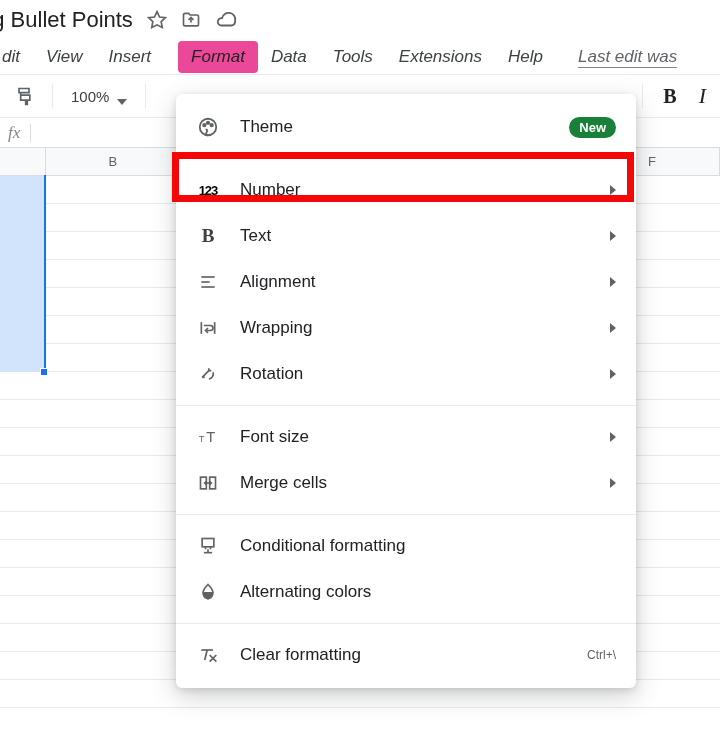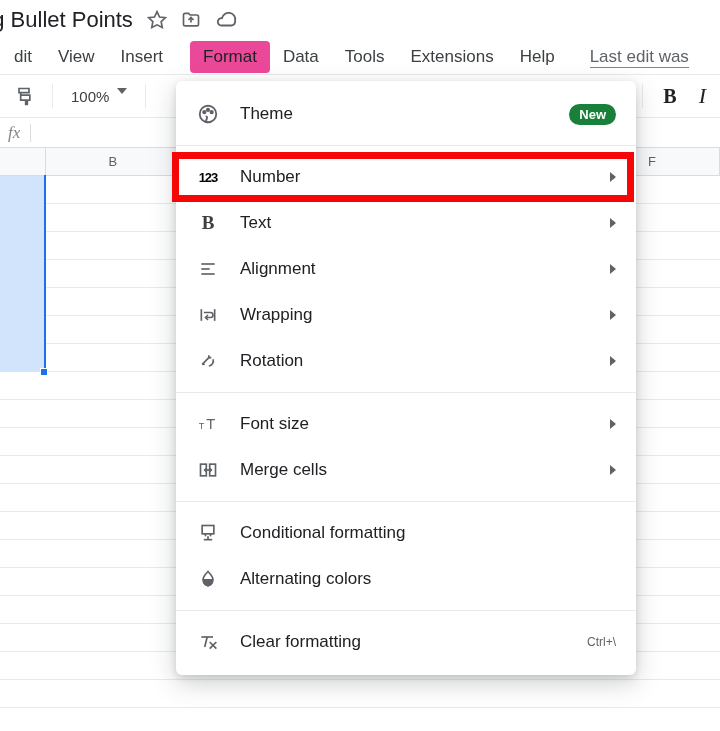--- a/index.html
+++ b/index.html
@@ -40,23 +40,24 @@
     white-space: nowrap;
     margin-left: -20px; 
   }
   .title-icon svg { display:block; }
 
   
   .menubar {
     display:flex;
     align-items:center;
     height:34px;
-    padding-left:12px;
+    padding-left:0;
     font-size:17px;
     color:var(--grey-700);
+    font-style:italic;
   }
   .menu-item {
     padding: 6px 13px;
     border-radius:4px;
     cursor:pointer;
   }
   .menu-item.active {
     background: #ec4899;
     font-weight:500;
     color: var(--grey-900);
@@ -81,21 +82,21 @@
     gap:8px;
     font-size:15px;
     color: var(--grey-700);
     overflow:hidden;
   }
   .tb-sep {
     width:1px; height:24px; background:var(--grey-200);
     margin:0 4px;
   }
   .tb-btn { padding:6px; border-radius:4px; cursor:pointer; display:flex; align-items:center;}
-  .zoom { display:flex; align-items:flex-start; gap:8px; padding:0 6px;}
+  .zoom { display:flex; align-items:flex-end; gap:8px; padding:0 6px;}
   .caret-down {
     width:0;height:0;
     border-left:5px solid transparent;
     border-right:5px solid transparent;
     border-top:6px solid var(--grey-600);
   }
   .toolbar-right {
     margin-left:auto;
     display:flex; align-items:center; gap:10px;
   }
@@ -170,21 +171,21 @@
     position:absolute;
     width:8px;height:8px;
     background:var(--blue-500);
     border:1px solid #fff;
   }
 
   
   .format-menu {
     position:absolute;
     left:176px;
-    top:81px;
+    top:94px;
     width:460px;
     background:#fff;
     border-radius:6px;
     box-shadow: 0 2px 6px rgba(60,64,67,.15), 0 8px 24px rgba(60,64,67,.25);
     padding:10px 0;
     z-index:10;
     font-size:17px;
     color:var(--grey-700);
   }
   .fm-item {

